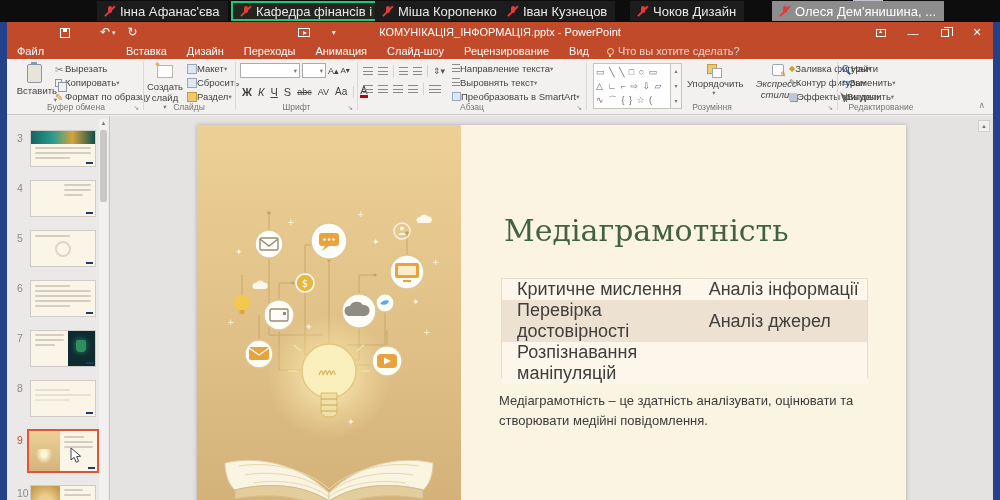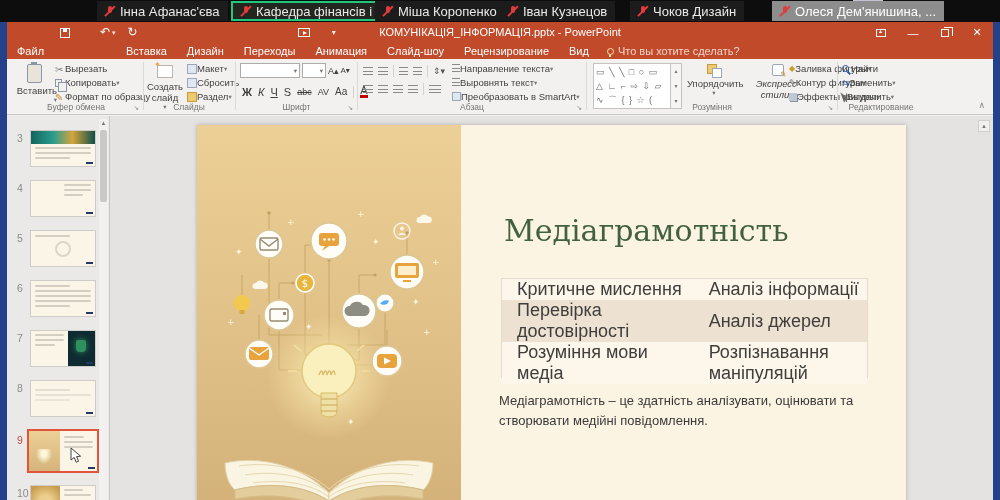--- a/index.html
+++ b/index.html
@@ -626,21 +626,20 @@
           <div class="stable">
             <div class="trow">
               <div>Критичне мислення</div>
               <div>Аналіз інформації</div>
             </div>
             <div class="trow alt">
               <div>Перевірка достовірності</div>
               <div>Аналіз джерел</div>
             </div>
             <div class="trow">
-              <div>Розуміння мови медіа</div>
               <div>Розпізнавання маніпуляцій</div>
             </div>
           </div>
           <div class="sbody">Медіаграмотність – це здатність аналізувати, оцінювати та створювати медійні повідомлення.</div>
         </div>
       </div>
     </div>
   </div>
 </div>
 

